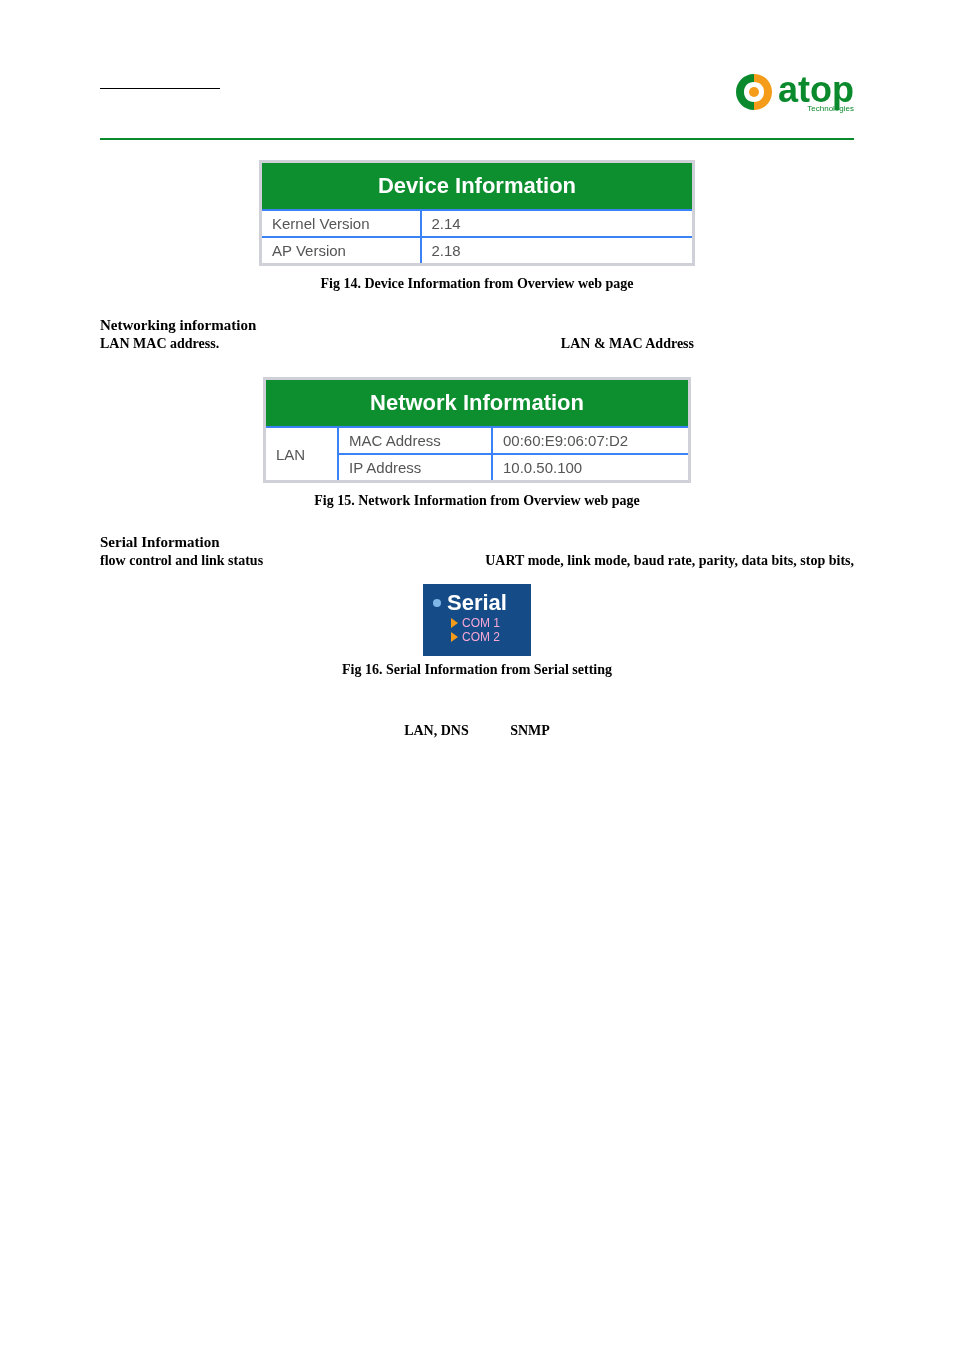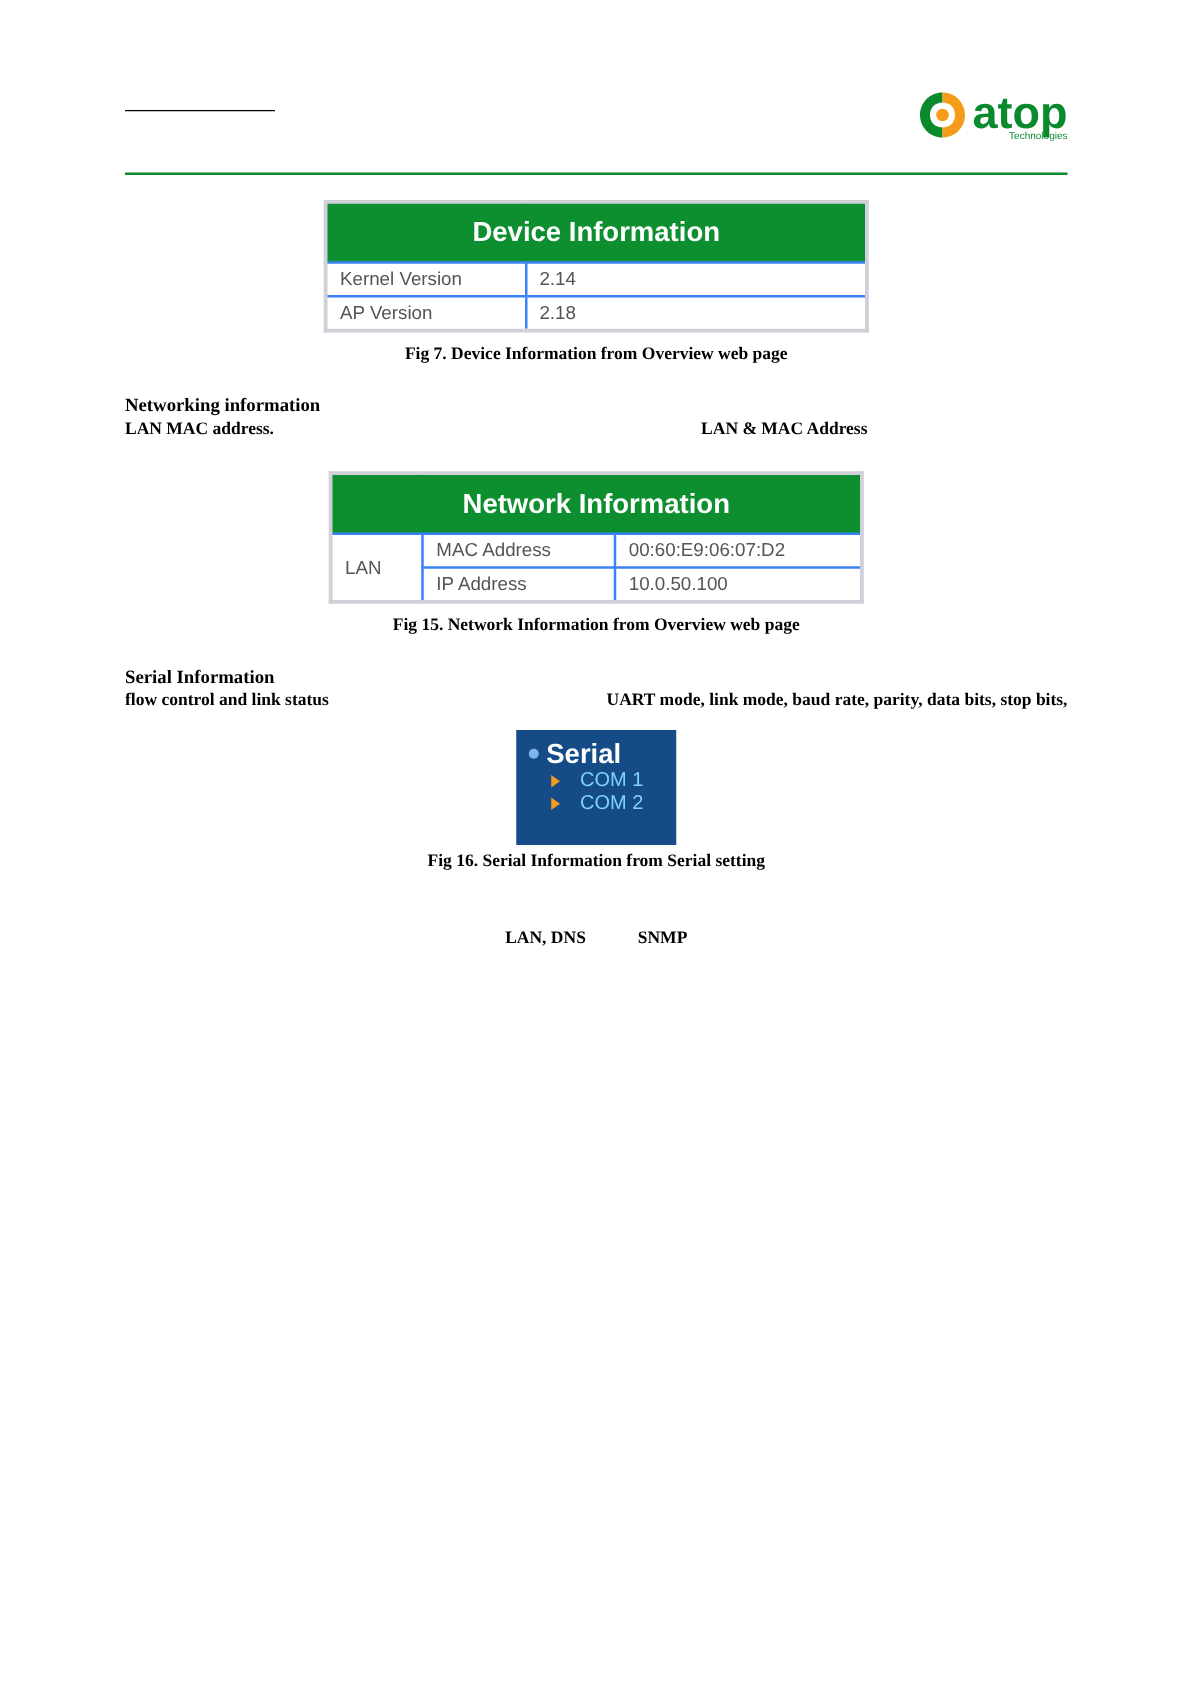--- a/index.html
+++ b/index.html
@@ -97,46 +97,46 @@
     margin-bottom: 2px;
   }
   .para-row {
     display: flex;
     justify-content: space-between;
     align-items: center;
     font-size: 14px;
   }
   .bold { font-weight: bold; }
   .serial-box {
-    width: 128px;
+    width: 108px;
     margin: 15px auto 0 auto;
     background: #154b87;
     font-family: Arial, sans-serif;
     font-size: 18px;
     color: #fff;
-    padding: 6px 10px 24px 10px;
+    padding: 6px 10px 12px 10px;
   }
   .serial-title {
     font-weight: bold;
     font-size: 22px;
     color: #fff;
     display: flex;
     align-items: center;
     gap: 6px;
   }
   .serial-bullet {
     width: 8px; height: 8px; border-radius: 50%; background: #7fb7e8; display: inline-block;
   }
   .serial-item {
-    color: #7dd3fc;
-    font-size: 16px;
+    color: #f9a8d4;
+    font-size: 12px;
     padding-left: 18px;
     display: flex;
     align-items: center;
-    gap: 16px;
+    gap: 4px;
   }
   .serial-tri {
     width: 0; height: 0;
     border-top: 5px solid transparent;
     border-bottom: 5px solid transparent;
     border-left: 7px solid #f59c1a;
     display: inline-block;
   }
   .bottom-row {
     text-align: center;
@@ -179,21 +179,21 @@
     <tr>
       <td>Kernel Version</td>
       <td>2.14</td>
     </tr>
     <tr>
       <td>AP Version</td>
       <td>2.18</td>
     </tr>
   </tbody>
     </table>
-  <div class="caption">Fig 7. Device Information from Overview web page</div>
+  <div class="caption">Fig 14. Device Information from Overview web page</div>
 
   <div class="section-heading">Networking information</div>
   <div class="para-row">
     <span class="bold">LAN MAC address.</span>
     <span class="bold" style="position:relative; right:160px;">LAN  &amp;  MAC  Address</span>
   </div>
 
   <div style="height:25px"></div>
 
   <table class="info-table network-table">

